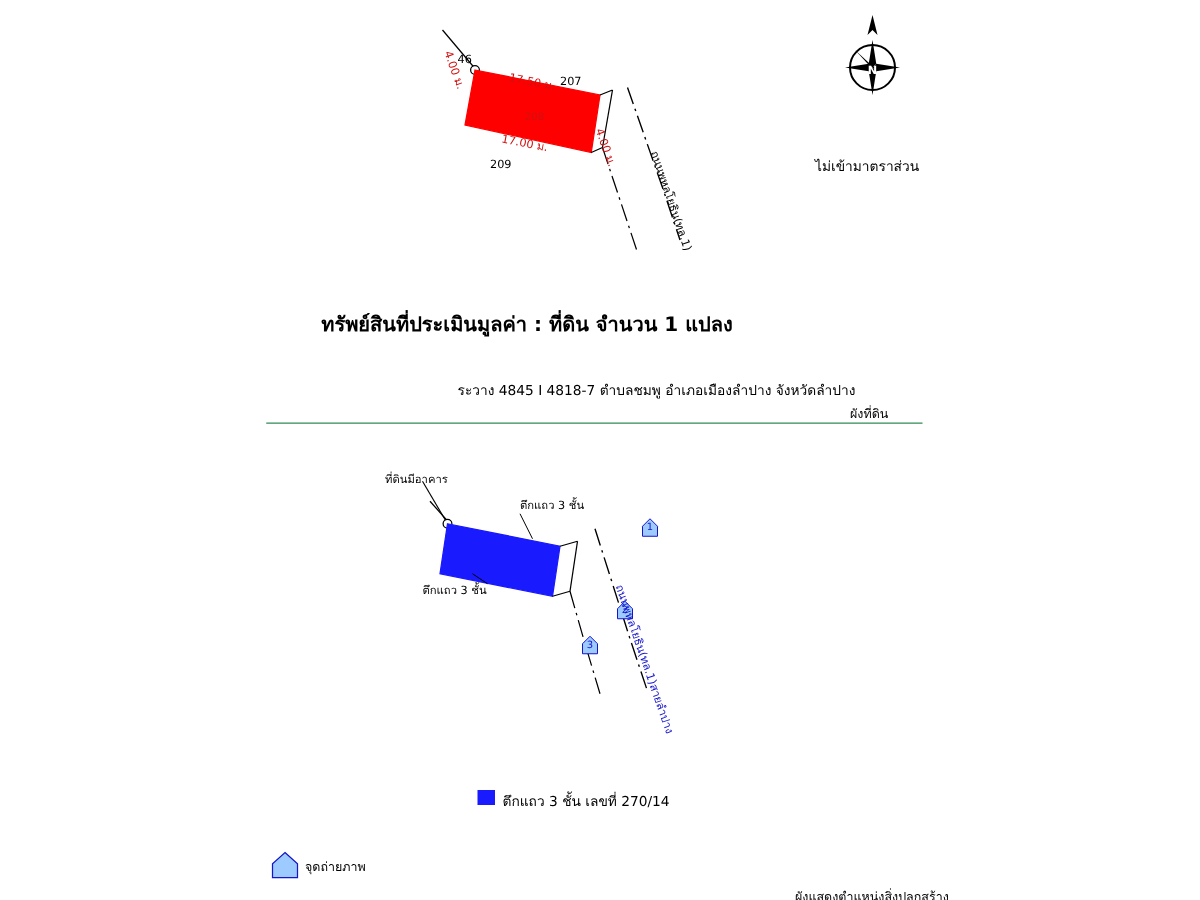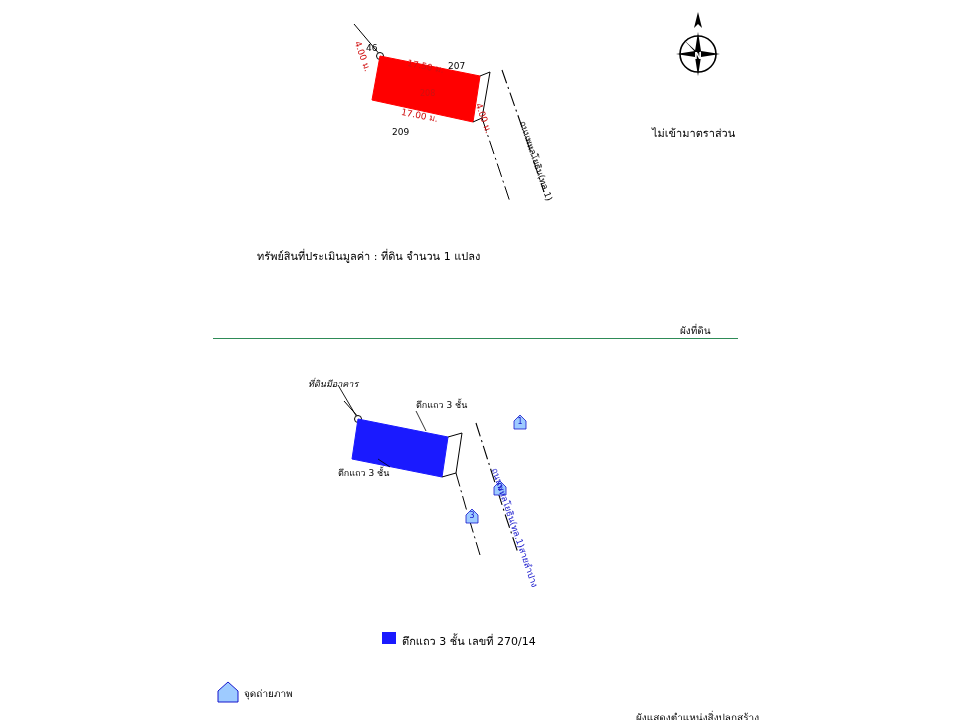--- a/index.html
+++ b/index.html
@@ -70,22 +70,22 @@
     position: absolute;
     left: 680px;
     top: 323px;
     font-size: 10px;
     color: #000;
   }
 
   
   .title-line {
     position: absolute;
-    font-weight: normal;
-    font-size: 11px;
+    font-weight: bold;
+    font-size: 16px;
     white-space: nowrap;
   }
   .body-line {
     position: absolute;
     font-size: 11px;
     white-space: nowrap;
   }
 
   
   .lower-drawing {
@@ -188,20 +188,21 @@
 
     <div class="lbl lbl-red" style="left:78px; top:49px; transform:rotate(11deg); transform-origin:left top;">17.50 ม.</div>
     <div class="lbl lbl-red" style="left:72px; top:98px; transform:rotate(11deg); transform-origin:left top;">17.00 ม.</div>
     <div class="lbl lbl-red" style="left:31px; top:30px; transform:rotate(70deg); transform-origin:left top;">4.00 ม.</div>
     <div class="lbl lbl-red" style="left:152px; top:92px; transform:rotate(70deg); transform-origin:left top;">4.00 ม.</div>
 
     <div class="lbl" style="left:196px; top:110px; font-size:9px; transform:rotate(71deg); transform-origin:left top;">ถนนพหลโยธิน(ทล.1)</div>
   </div>
 
   <div class="title-line" style="left:257px; top:247px;">ทรัพย์สินที่ประเมินมูลค่า : ที่ดิน จำนวน 1 แปลง</div>
+  <div class="body-line" style="left:366px; top:303px;">ระวาง  4845 I 4818-7   ตำบลชมพู  อำเภอเมืองลำปาง  จังหวัดลำปาง</div>
 
   <div class="divider-label">ผังที่ดิน</div>
   <div class="divider"></div>
 
   <div class="lower-drawing">
     <svg width="300" height="200" viewBox="0 0 300 200">
 
       <line x1="8" y1="10" x2="28" y2="44" stroke="#000000" stroke-width="0.9"></line>
 
       <line x1="14" y1="26" x2="46" y2="62" stroke="#000000" stroke-width="1"></line>
@@ -220,21 +221,21 @@
       <polyline points="146,48 160,92 174,136 188,178" fill="none" stroke="#000000" stroke-width="1.1" stroke-dasharray="14,4,2,4"></polyline>
       <polyline points="126,98 138,140 150,180" fill="none" stroke="#000000" stroke-width="1" stroke-dasharray="14,4,2,4"></polyline>
 
       <g fill="#9ecbff" stroke="#1515cc" stroke-width="0.8">
         <polygon points="190,40 196,46 196,54 184,54 184,46"></polygon>
         <polygon points="170,106 176,112 176,120 164,120 164,112"></polygon>
         <polygon points="142,134 148,140 148,148 136,148 136,140"></polygon>
       </g>
     </svg>
 
-    <div class="lbl" style="left:-22px; top:5px; font-size:9px;font-style:italic;">ที่ดินมีอาคาร</div>
+    <div class="lbl" style="left:-22px; top:5px; font-size:9px;">ที่ดินมีอาคาร</div>
     <div class="lbl" style="left:86px; top:26px; font-size:9px;">ตึกแถว 3 ชั้น</div>
     <div class="lbl" style="left:8px; top:94px; font-size:9px;">ตึกแถว 3 ชั้น</div>
     <div class="lbl" style="left:168px; top:92px; font-size:9px; color:#1515cc; transform:rotate(71deg); transform-origin:left top;">ถนนพหลโยธิน(ทล.1)สายลำปาง</div>
 
     <div class="marker-num" style="left:184px; top:41px;">1</div>
     <div class="marker-num" style="left:164px; top:107px;">2</div>
     <div class="marker-num" style="left:136px; top:135px;">3</div>
   </div>
 
   <div class="legend-swatch"></div>

